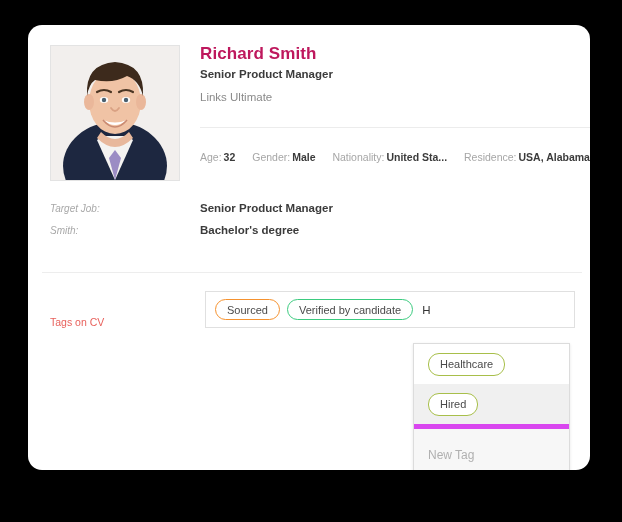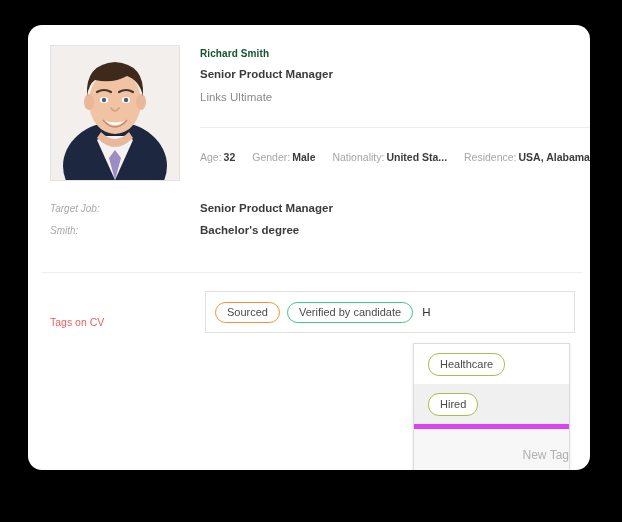--- a/index.html
+++ b/index.html
@@ -48,23 +48,23 @@
   }
   .photo-svg { display: block; width: 100%; height: 100%; }
 
   .identity {
     position: absolute;
     left: 172px;
     top: 20px;
     width: 380px;
   }
   .cand-name {
-    font-size: 10px;
-    font-weight: bold;
-    color: #14532d;
+    font-size: 17px;
+    font-weight: bold;
+    color: #be185d;
     line-height: 18px;
     letter-spacing: 0.1px;
   }
   .cand-title {
     font-size: 11.5px;
     font-weight: bold;
     color: #3b3b3b;
     line-height: 17px;
     margin-top: 3px;
   }
@@ -143,21 +143,21 @@
     top: 17px;
     font-size: 10.5px;
     color: #e8615c;
     margin-top: 12px;
   }
   .tags-input {
     position: absolute;
     left: 177px;
     top: 4px;
     width: 370px;
-    height: 42px;
+    height: 37px;
     border: 1px solid #e0e0e0;
     background: #ffffff;
     box-sizing: border-box;
     display: flex;
     align-items: center;
     padding-left: 9px;
   }
   .pill {
     display: inline-flex;
     align-items: center;
@@ -195,21 +195,20 @@
   #tag-dropdown {
     position: absolute;
     left: 385px;
     top: 56px;
     width: 157px;
     background: #ffffff;
     border: 1px solid #dcdcdc;
     box-shadow: 0 1px 3px rgba(0,0,0,0.10);
     box-sizing: border-box;
     z-index: 20;
-    text-align: right;
   }
   .dd-option {
     height: 40px;
     display: flex;
     align-items: center;
     padding-left: 14px;
     box-sizing: border-box;
     background: #ffffff;
   }
   .dd-option.hovered { background: #f0f0f0; }

